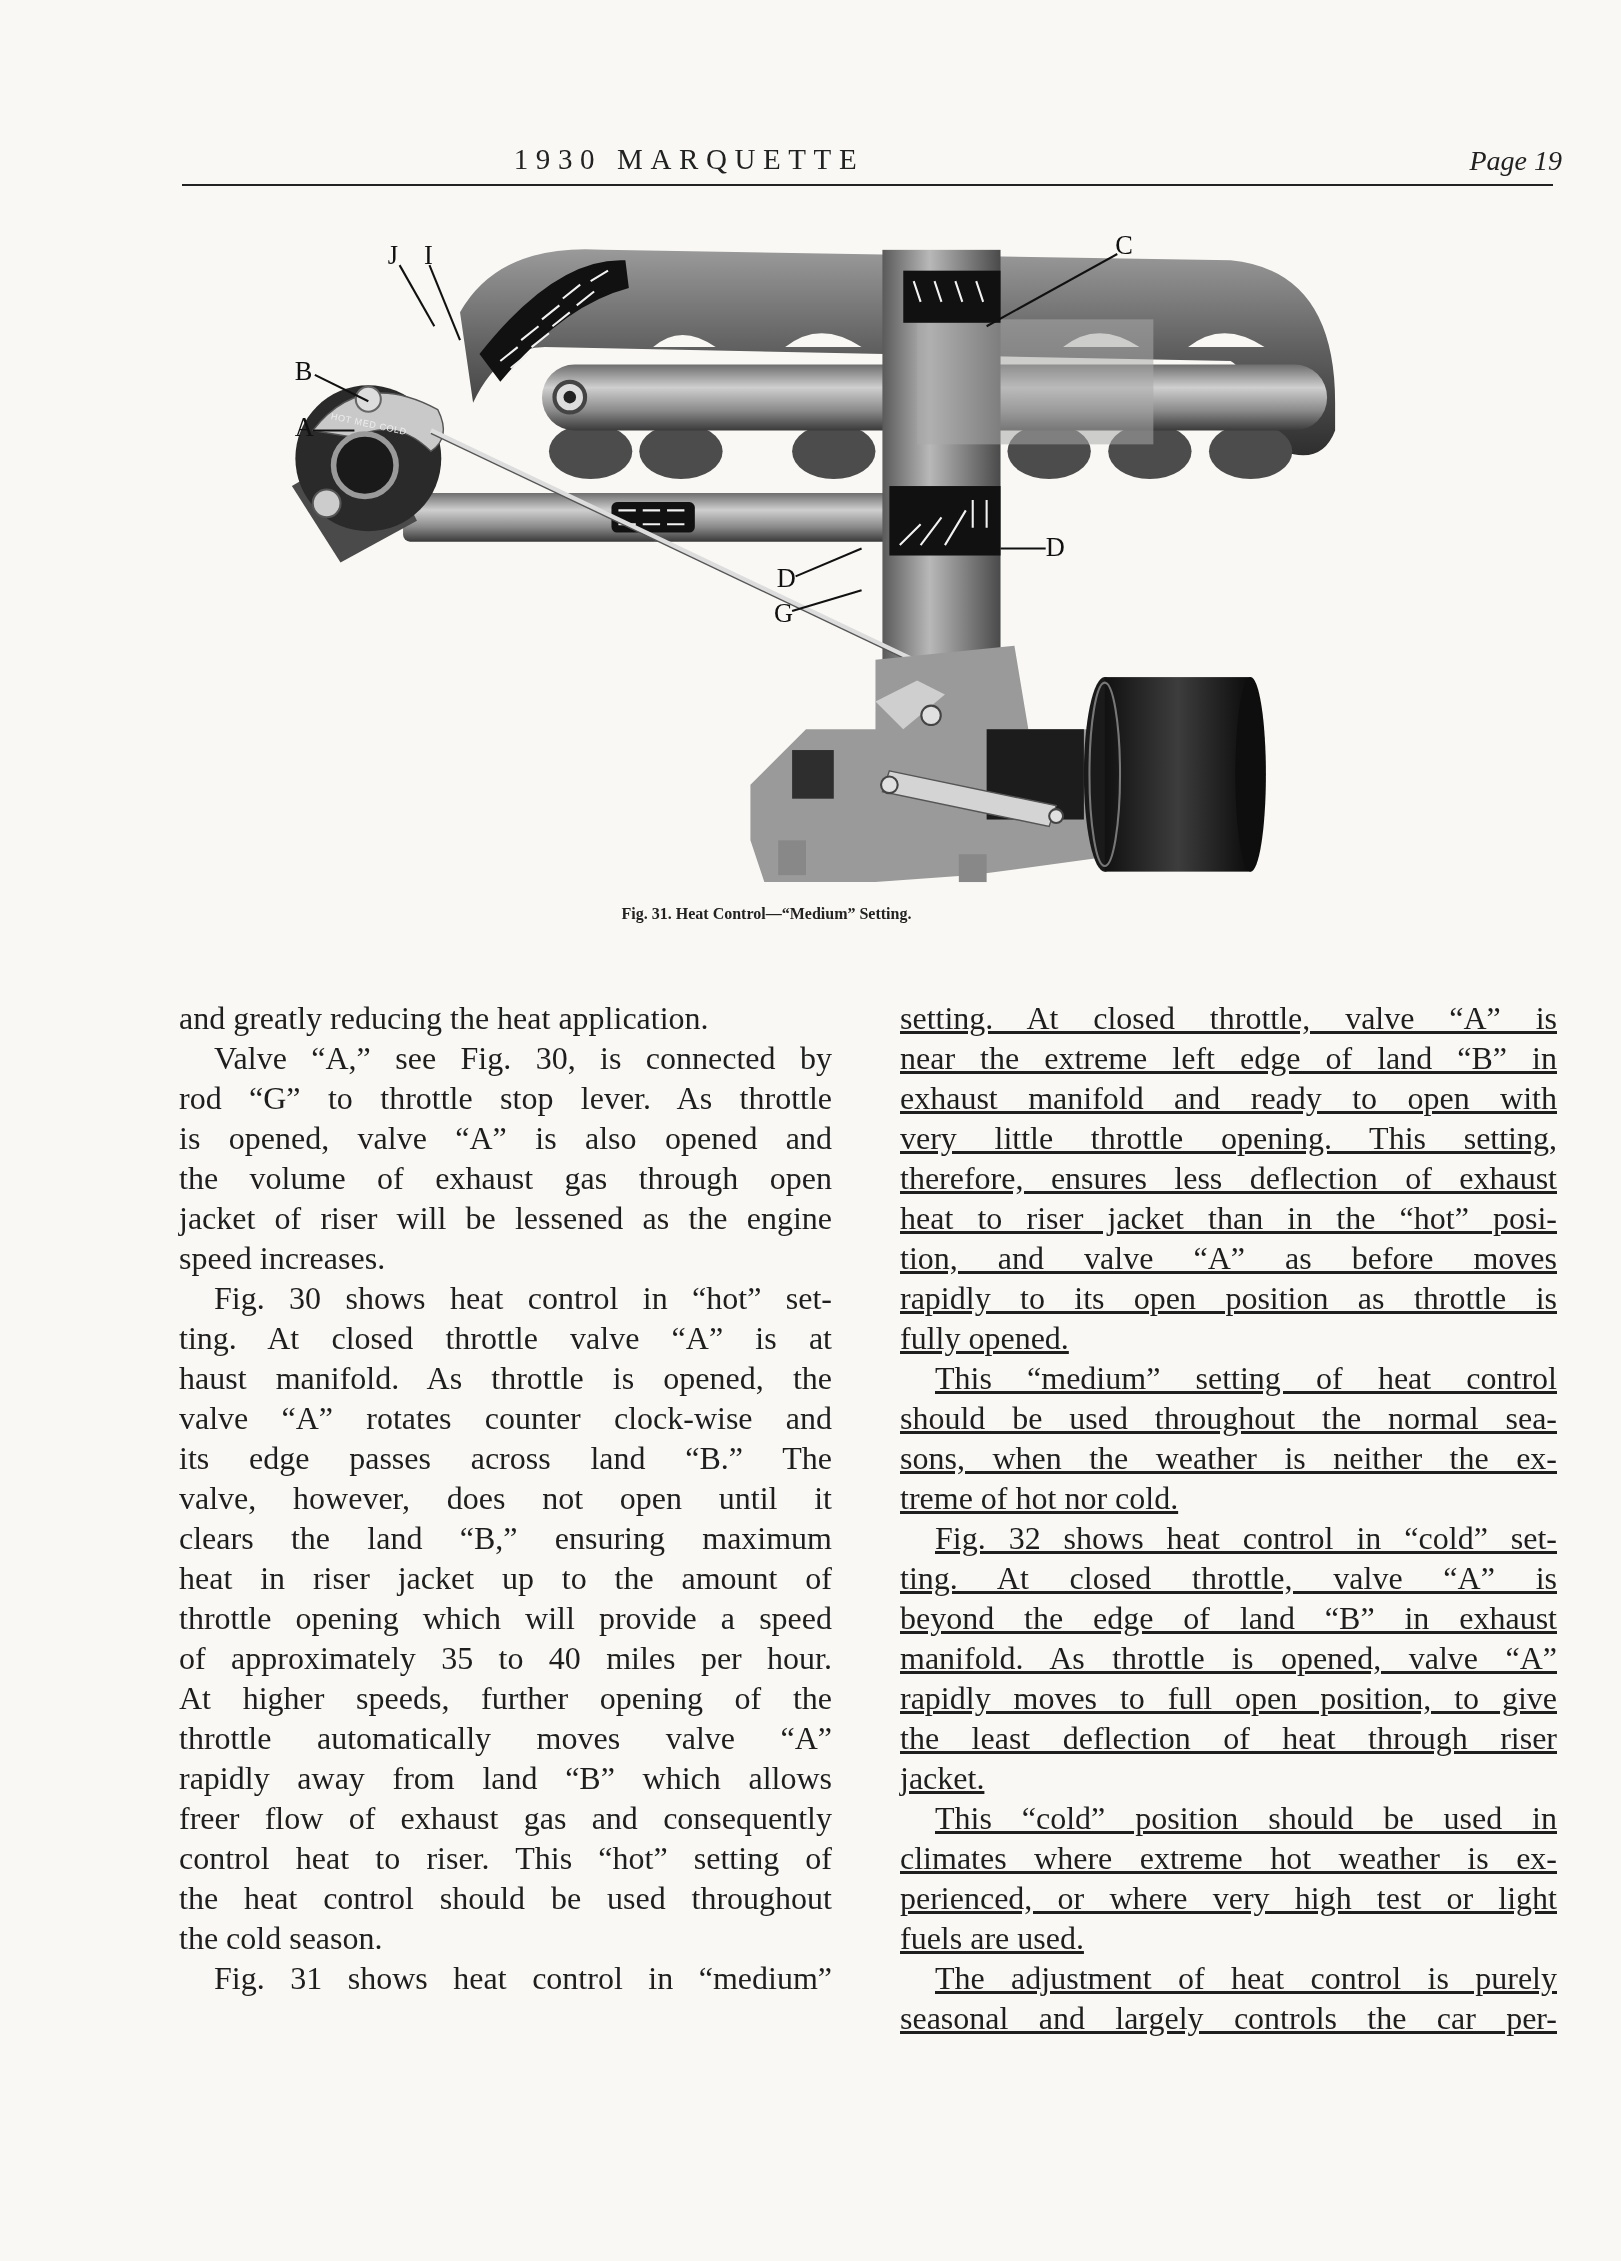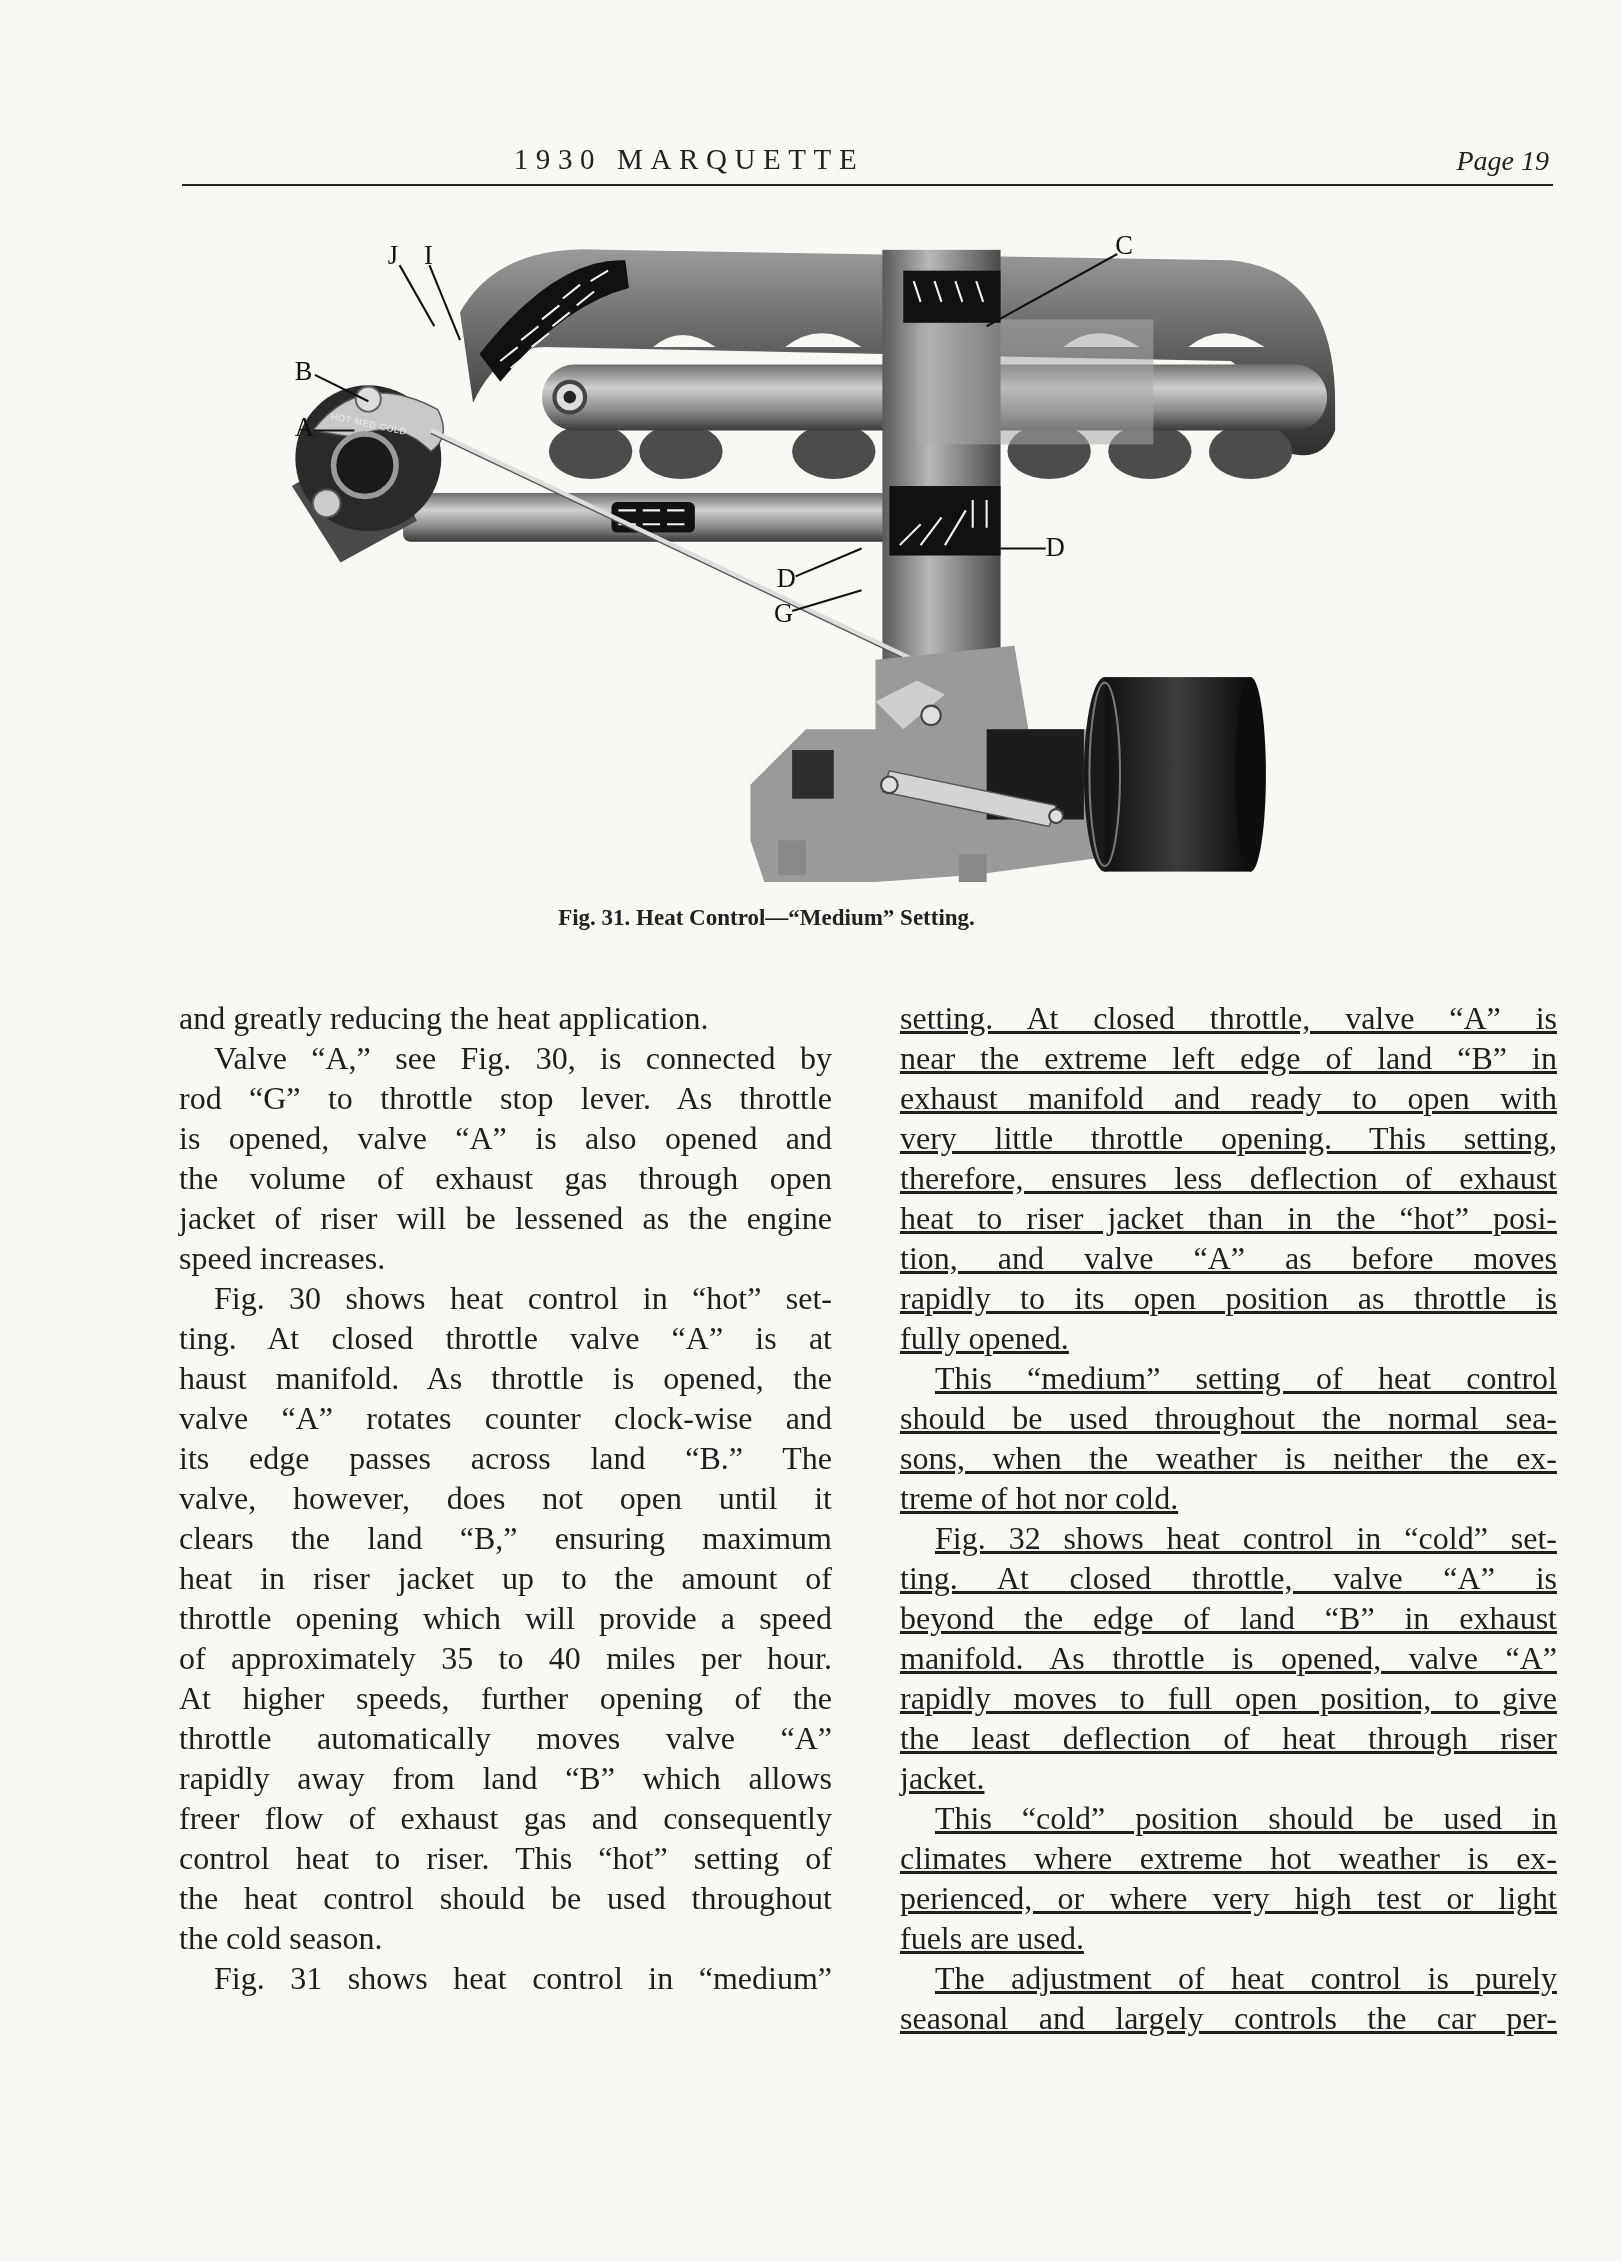--- a/index.html
+++ b/index.html
@@ -8,34 +8,34 @@
     background: #f9f8f4;
     font-family: "Liberation Serif", "DejaVu Serif", serif;
     color: #1c1c1c;
   }
   .header-title {
     position: absolute; left: 0; width: 1378px; top: 143px;
     text-align: center; font-size: 29px; letter-spacing: 7.6px;
     font-weight: normal; color: #222;
   }
   .page-num {
-    position: absolute; right: 72px; top: 145px;
+    position: absolute; right: 59px; top: 145px;
     font-size: 28px; font-style: italic; color: #222;
   }
   .rule {
     position: absolute; left: 182px; top: 184px; width: 1371px; height: 2.1px;
     background: #222;
   }
   .figure {
     position: absolute; left: 264px; top: 229px; width: 1084px; height: 660px;
   }
   .figure svg { width: 100%; height: 100%; display: block; }
   .caption {
     position: absolute; left: 0; width: 1484px; top: 905px;
-    text-align: center; font-size: 23px; font-weight: bold; color: #222;
+    text-align: center; font-size: 16px; font-weight: bold; color: #222;
     padding-left: 49px; box-sizing: border-box;
   }
   .col {
     position: absolute; top: 998px; font-size: 32px; line-height: 40px;
     color: #1e1e1e;
   }
   .col.left { left: 179px; width: 653px; }
   .col.right { left: 900px; width: 657px; text-decoration: underline; }
   .line { display: block; white-space: nowrap; text-align: justify; text-align-last: justify; }
   .line.last { text-align-last: left; }

